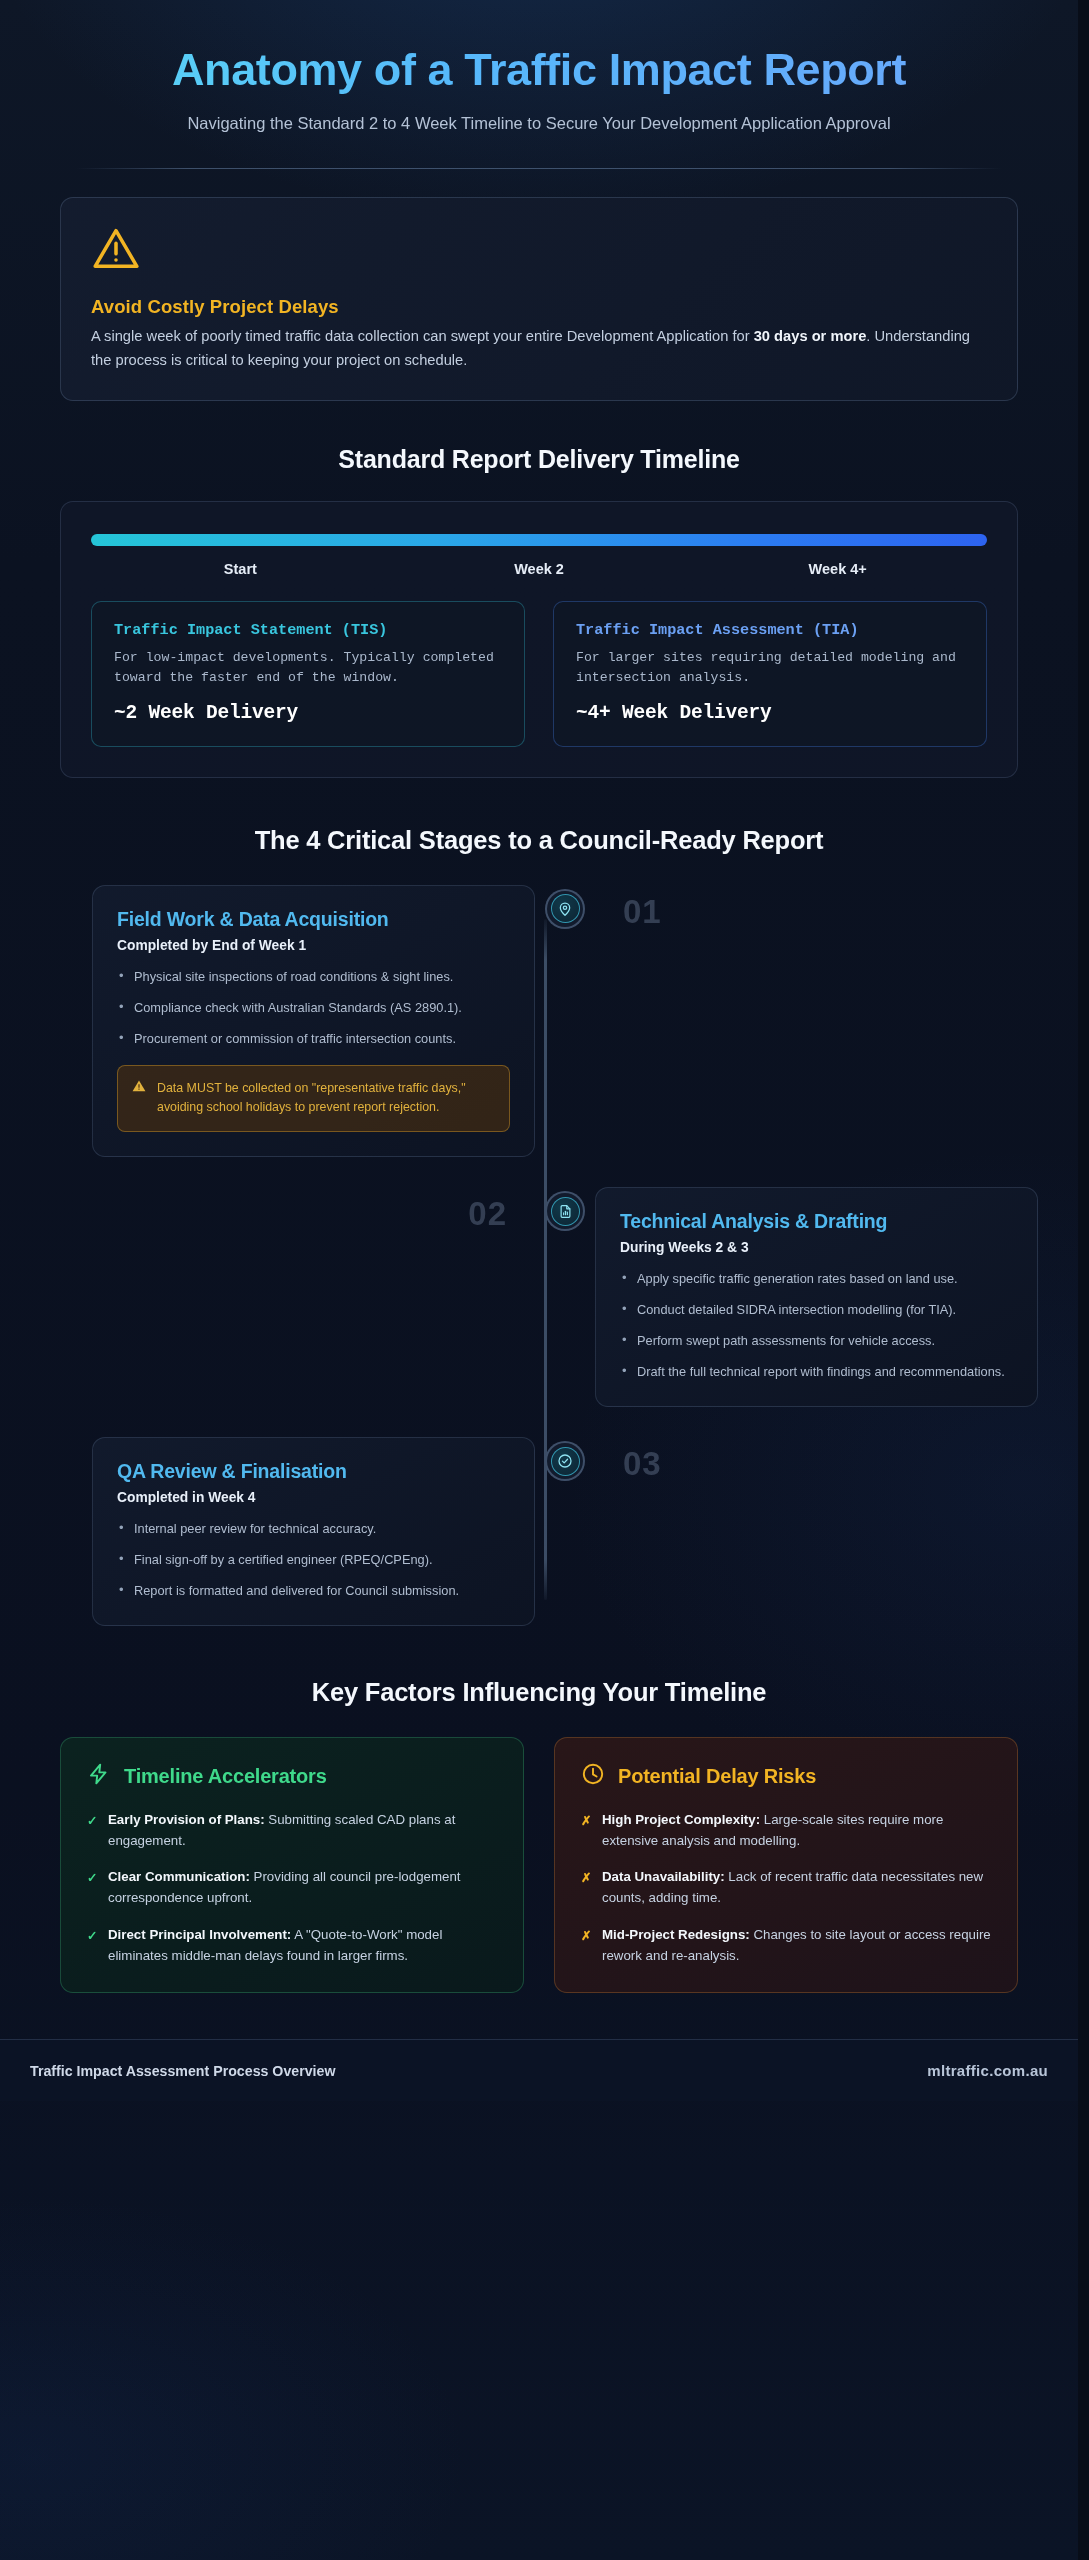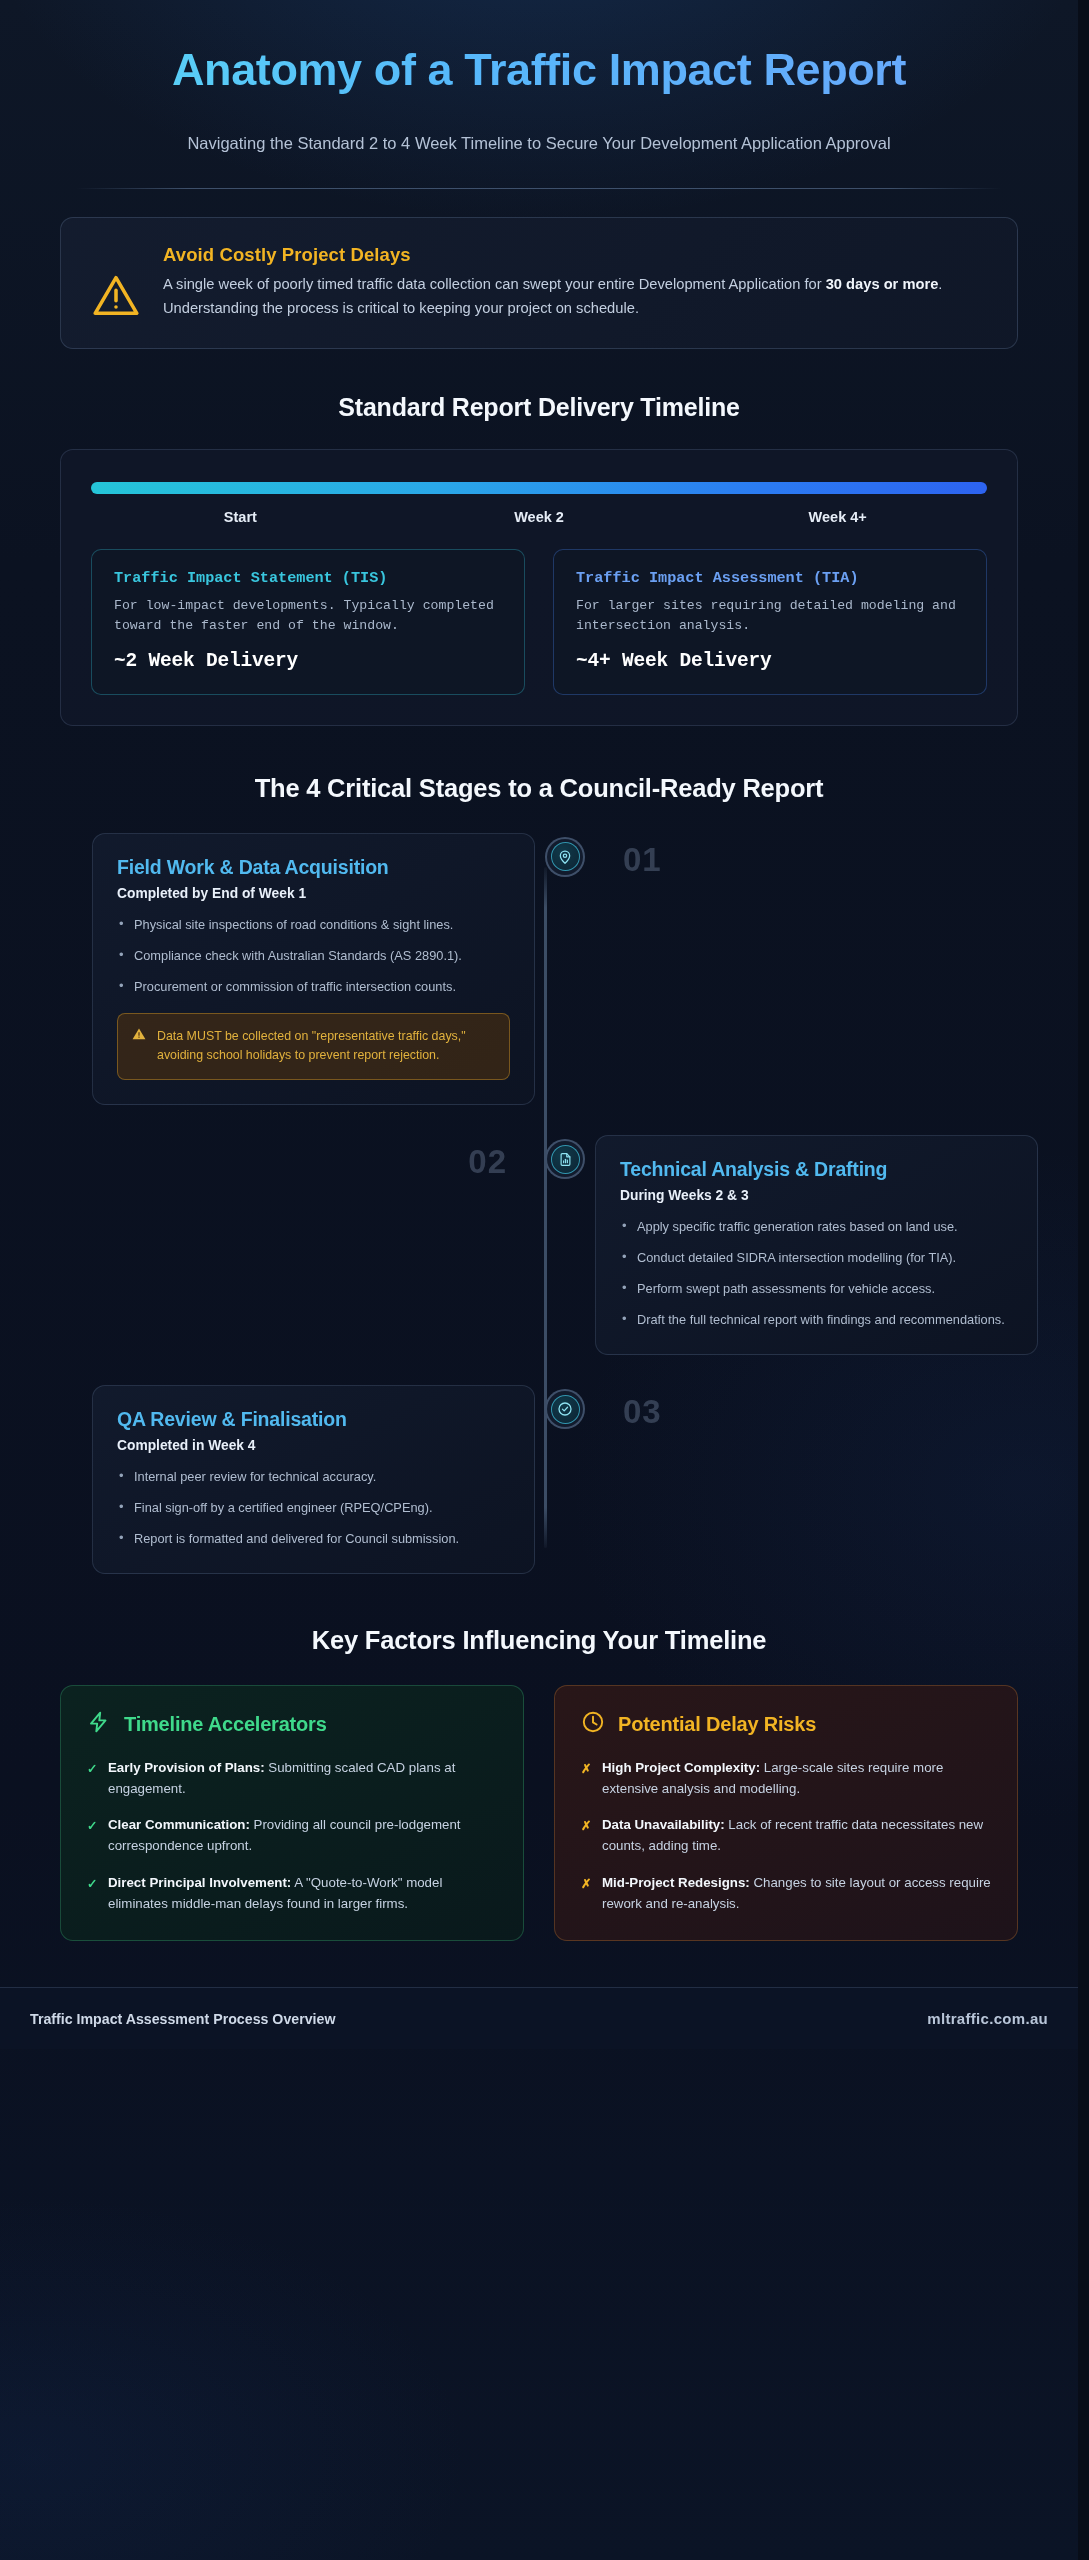--- a/index.html
+++ b/index.html
@@ -38,43 +38,44 @@
     font-weight: bold;
     letter-spacing: -0.4px;
     background: linear-gradient(100deg,#5ad7f5 0%,#56b8fb 42%,#6ba6fb 100%);
     -webkit-background-clip: text;
     background-clip: text;
     color: transparent;
     -webkit-text-fill-color: transparent;
     padding: 0 18px;
   }
   .subtitle {
-    margin-top: 34px;
+    margin-top: 14px;
     font-size: 16.5px;
     line-height: 1.48;
     color: #b4c2d6;
     padding: 0 86px;
     font-weight: normal;
   }
   .hr-rule {
     margin: 33px 14px 0;
     height: 1px;
     background: linear-gradient(90deg, rgba(120,150,190,0) 0%, rgba(120,150,190,0.45) 12%, rgba(120,150,190,0.45) 88%, rgba(120,150,190,0) 100%);
   }
 
   
   .alert-wrap { padding: 28px 60px 0; }
   .alert {
     display: flex;
     gap: 22px;
-    align-items: flex-end;
+    align-items: flex-start;
     background: linear-gradient(135deg, rgba(20,29,47,0.96), rgba(16,24,40,0.96));
     border: 1px solid rgba(104,126,160,0.30);
     border-radius: 13px;
     padding: 26px 30px 27px;
+    flex-direction: column;
   }
   .alert-icon { flex: 0 0 auto; width: 50px; height: 50px; }
   .alert-body { flex: 1; }
   .alert-title {
     color: #f2b423;
     font-size: 18.5px;
     font-weight: bold;
     margin-bottom: 7px;
     letter-spacing: 0.1px;
   }

